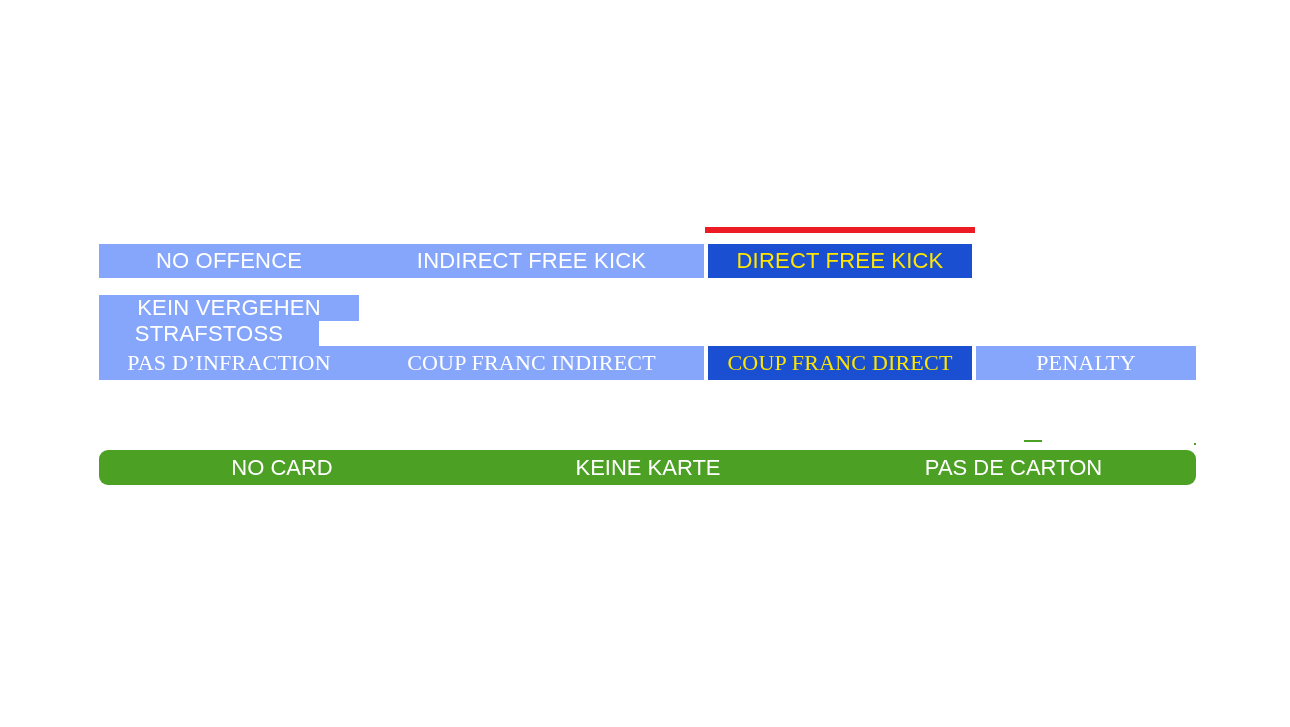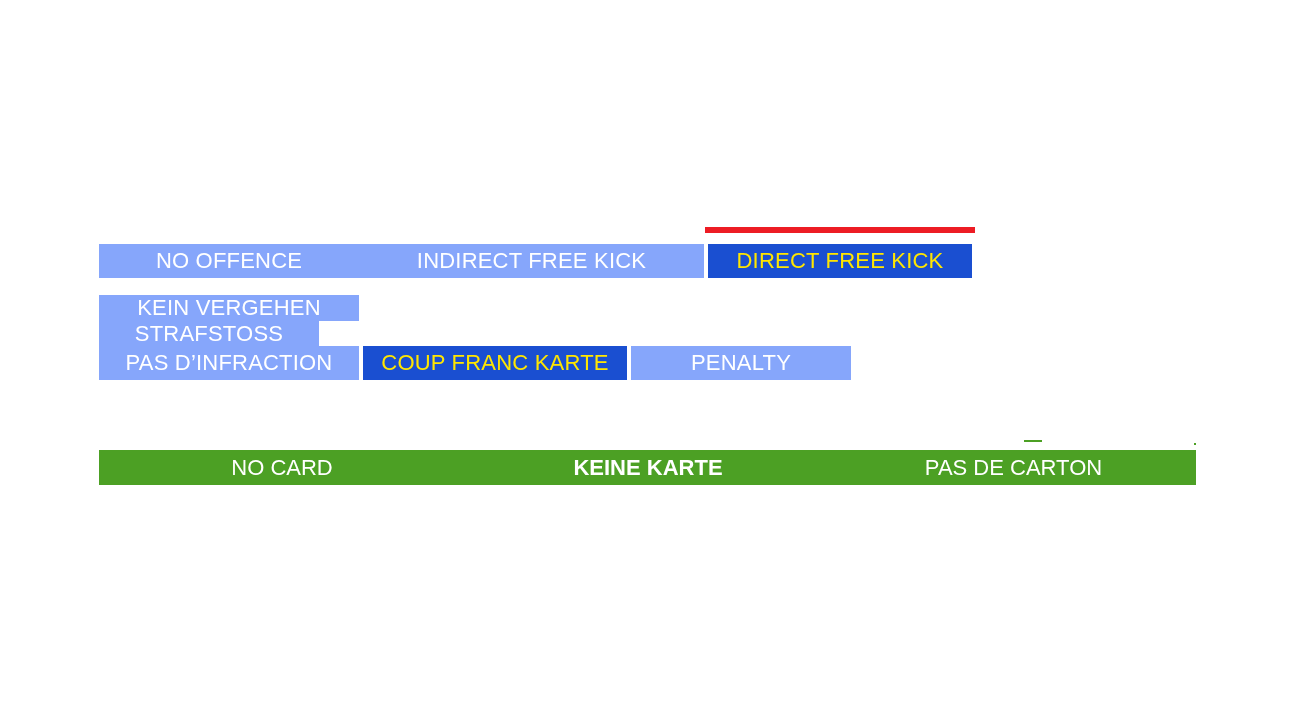--- a/index.html
+++ b/index.html
@@ -43,21 +43,21 @@
   .row {
     position: absolute;
     left: 0;
     width: 1097px;
     height: 28px;
     display: flex;
     align-items: stretch;
   }
   .row.r0 { top: 0px; }
   .row.r1 { top: 51px; flex-direction: column; }
-  .row.r2 { top: 102px; }
+  .row.r2 { top: 102px; font-family: Liberation Serif, serif; }
 
   .cell {
     display: flex;
     align-items: center;
     justify-content: center;
     box-sizing: border-box;
     font-size: 22px;
     letter-spacing: 0.2px;
     white-space: nowrap;
     height: 34px;
@@ -83,32 +83,33 @@
   
   .green-bar {
     position: absolute;
     left: 99px;
     top: 450px;
     width: 1097px;
     height: 35px;
     background: #4CA024;
     display: flex;
     align-items: center;
+    border-radius: 9px;
   }
   .green-cell {
     display: flex;
     align-items: center;
     justify-content: center;
     color: #ffffff;
     font-size: 22px;
     white-space: nowrap;
     height: 35px;
   }
   .gc0 { width: 366px; }
-  .gc1 { width: 366px; font-weight: bold; }
+  .gc1 { width: 366px; }
   .gc2 { width: 365px; }
 
   
   .dash-mark {
     position: absolute;
     left: 1024px;
     top: 440px;
     width: 18px;
     height: 2px;
     background: #4CA024;
@@ -141,22 +142,23 @@
 
     <div class="row r1">
       <div class="cell light c-noff">KEIN VERGEHEN</div>
       <div class="gap-left"></div>
       <div class="gap-right"></div>
       <div class="cell light c-pen">STRAFSTOSS</div>
     </div>
 
     <div class="row r2">
       <div class="cell light c-noff">PAS D’INFRACTION</div>
+      <div class="cell light c-indir">COUP FRANC INDIRECT</div>
       <div class="gap-left"></div>
-      <div class="cell dark c-direct">COUP FRANC KARTE</div>
+      <div class="cell dark c-direct">COUP FRANC DIRECT</div>
       <div class="gap-right"></div>
       <div class="cell light c-pen">PENALTY</div>
     </div>
 
   </div>
 
   <div class="dash-mark"></div>
   <div class="dot-mark"></div>
 
   <div class="green-bar">

